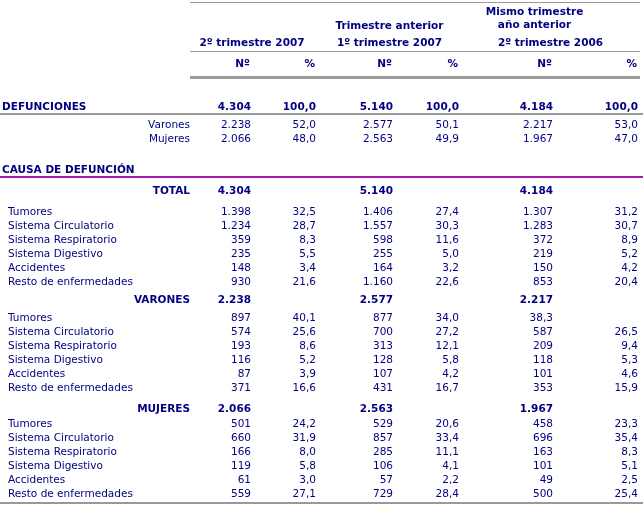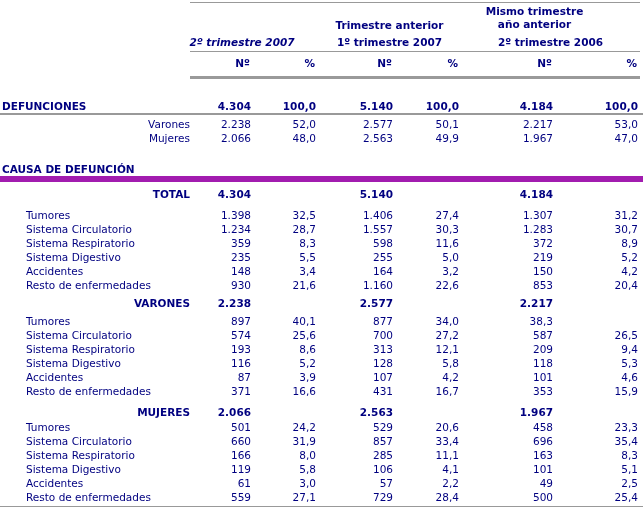--- a/index.html
+++ b/index.html
@@ -10,36 +10,36 @@
   }
   
   .hdr{position:absolute;top:0;left:0;width:643px;height:79px;}
   .hline{position:absolute;left:190px;width:450px;height:1px;background:#999999;}
   .hline.top{top:2px;}
   .hline.mid{top:51px;}
   .hline.thick{top:76px;height:3px;background:#9a9a9a;}
   .glabel,.period{position:absolute;font-weight:bold;text-align:center;line-height:13px;white-space:nowrap;}
   .g2{left:318px;width:143px;top:19px;}
   .g3{left:445px;width:179px;top:5px;}
-  .p1{left:178px;width:128px;top:36px;font-style:italic;}
+  .p1{left:188px;width:128px;top:36px;}
   .p2{left:318px;width:143px;top:36px;}
   .p3{left:461px;width:179px;top:36px;}
   .subhdr{position:absolute;top:56px;left:0;height:16px;line-height:16px;font-weight:bold;}
   .subhdr .num{padding-right:3px;}
   
   .tbody{position:absolute;top:79px;left:0;width:643px;}
   .row{display:grid;grid-template-columns:190px 63px 65px 77px 66px 94px 85px;height:14px;line-height:14px;}
   .cell{white-space:nowrap;}
   .num{text-align:right;padding-right:2px;}
   .row.main,.row.title,.row.section{font-weight:bold;}
   .row.main{border-bottom:2px solid #999999;}
-  .row.title{border-bottom:6px solid #a21caf;}
+  .row.title{border-bottom:2px solid #a21caf;}
   .row.main .lbl,.row.title .lbl{padding-left:2px;}
   .row.sub .lbl,.row.section .lbl{padding-left:13px;text-align:right;}
-  .row.detail .lbl{padding-left:26px;}
+  .row.detail .lbl{padding-left:8px;}
   .bottomline{height:2px;background:#999999;margin-top:2px;width:643px;}
 </style>
 </head>
 <body>
 
 <div class="page">
 
   <div class="hdr">
     <div class="hline top"></div>
 

